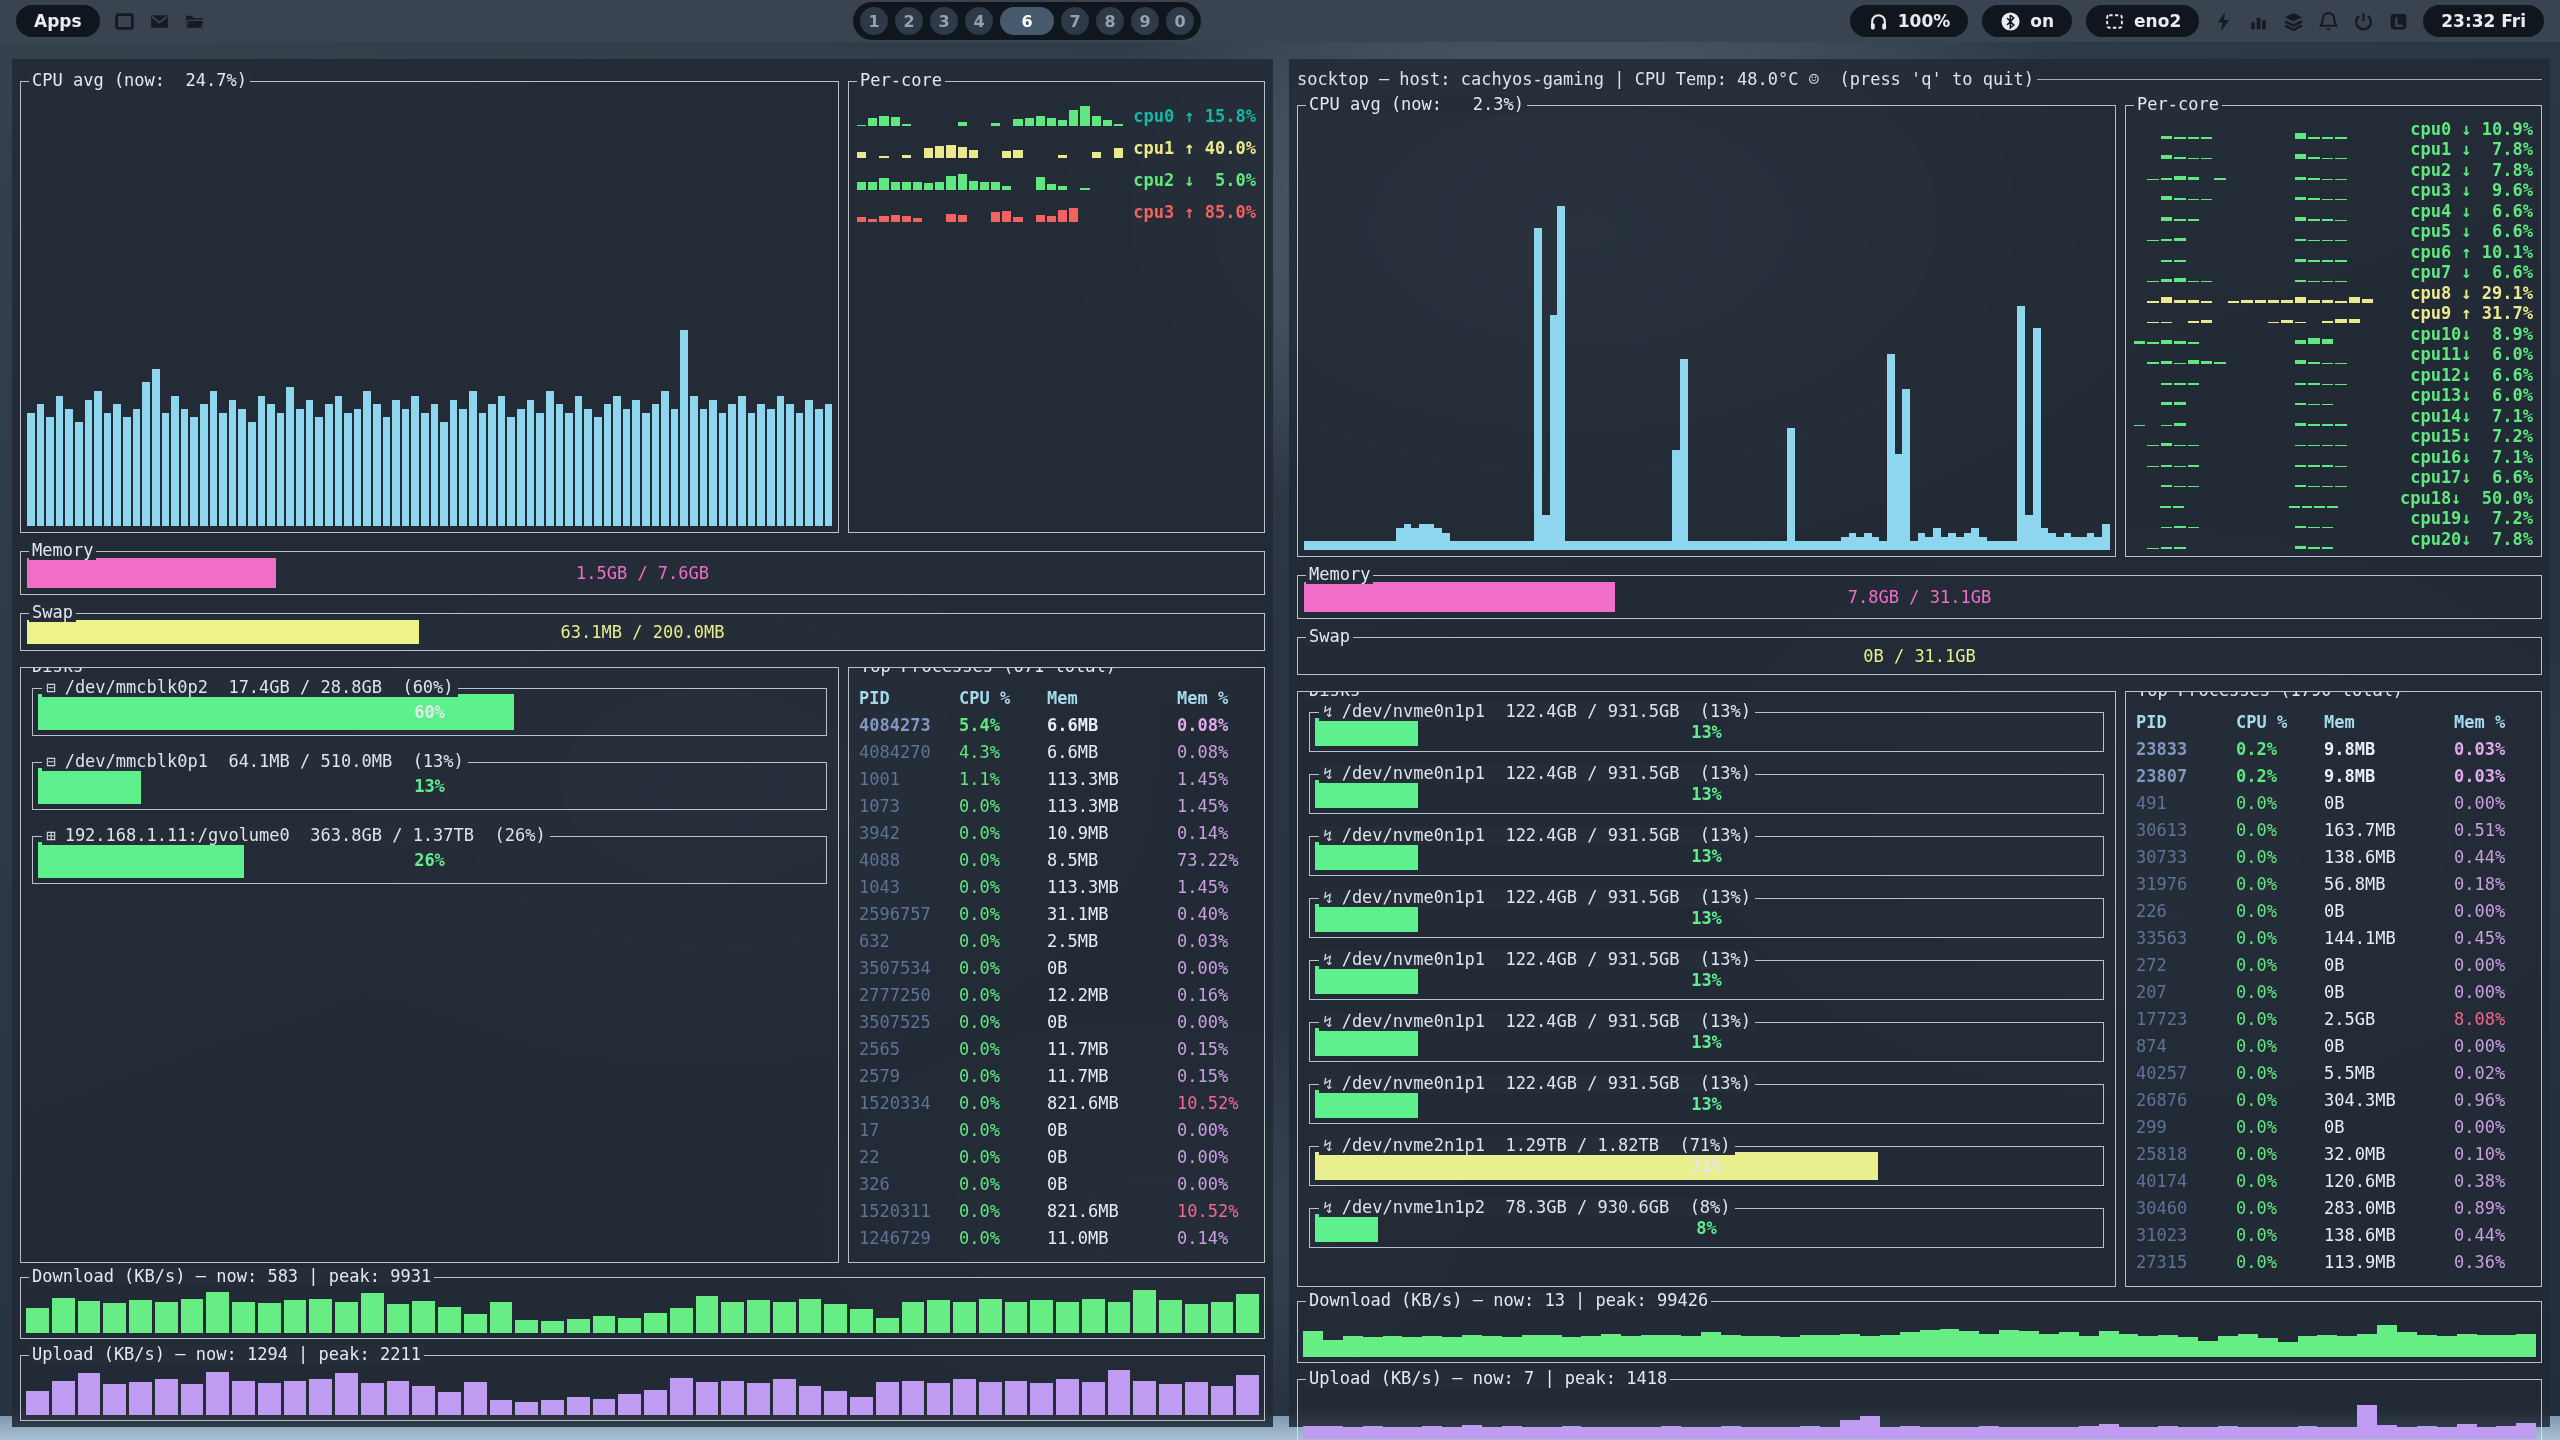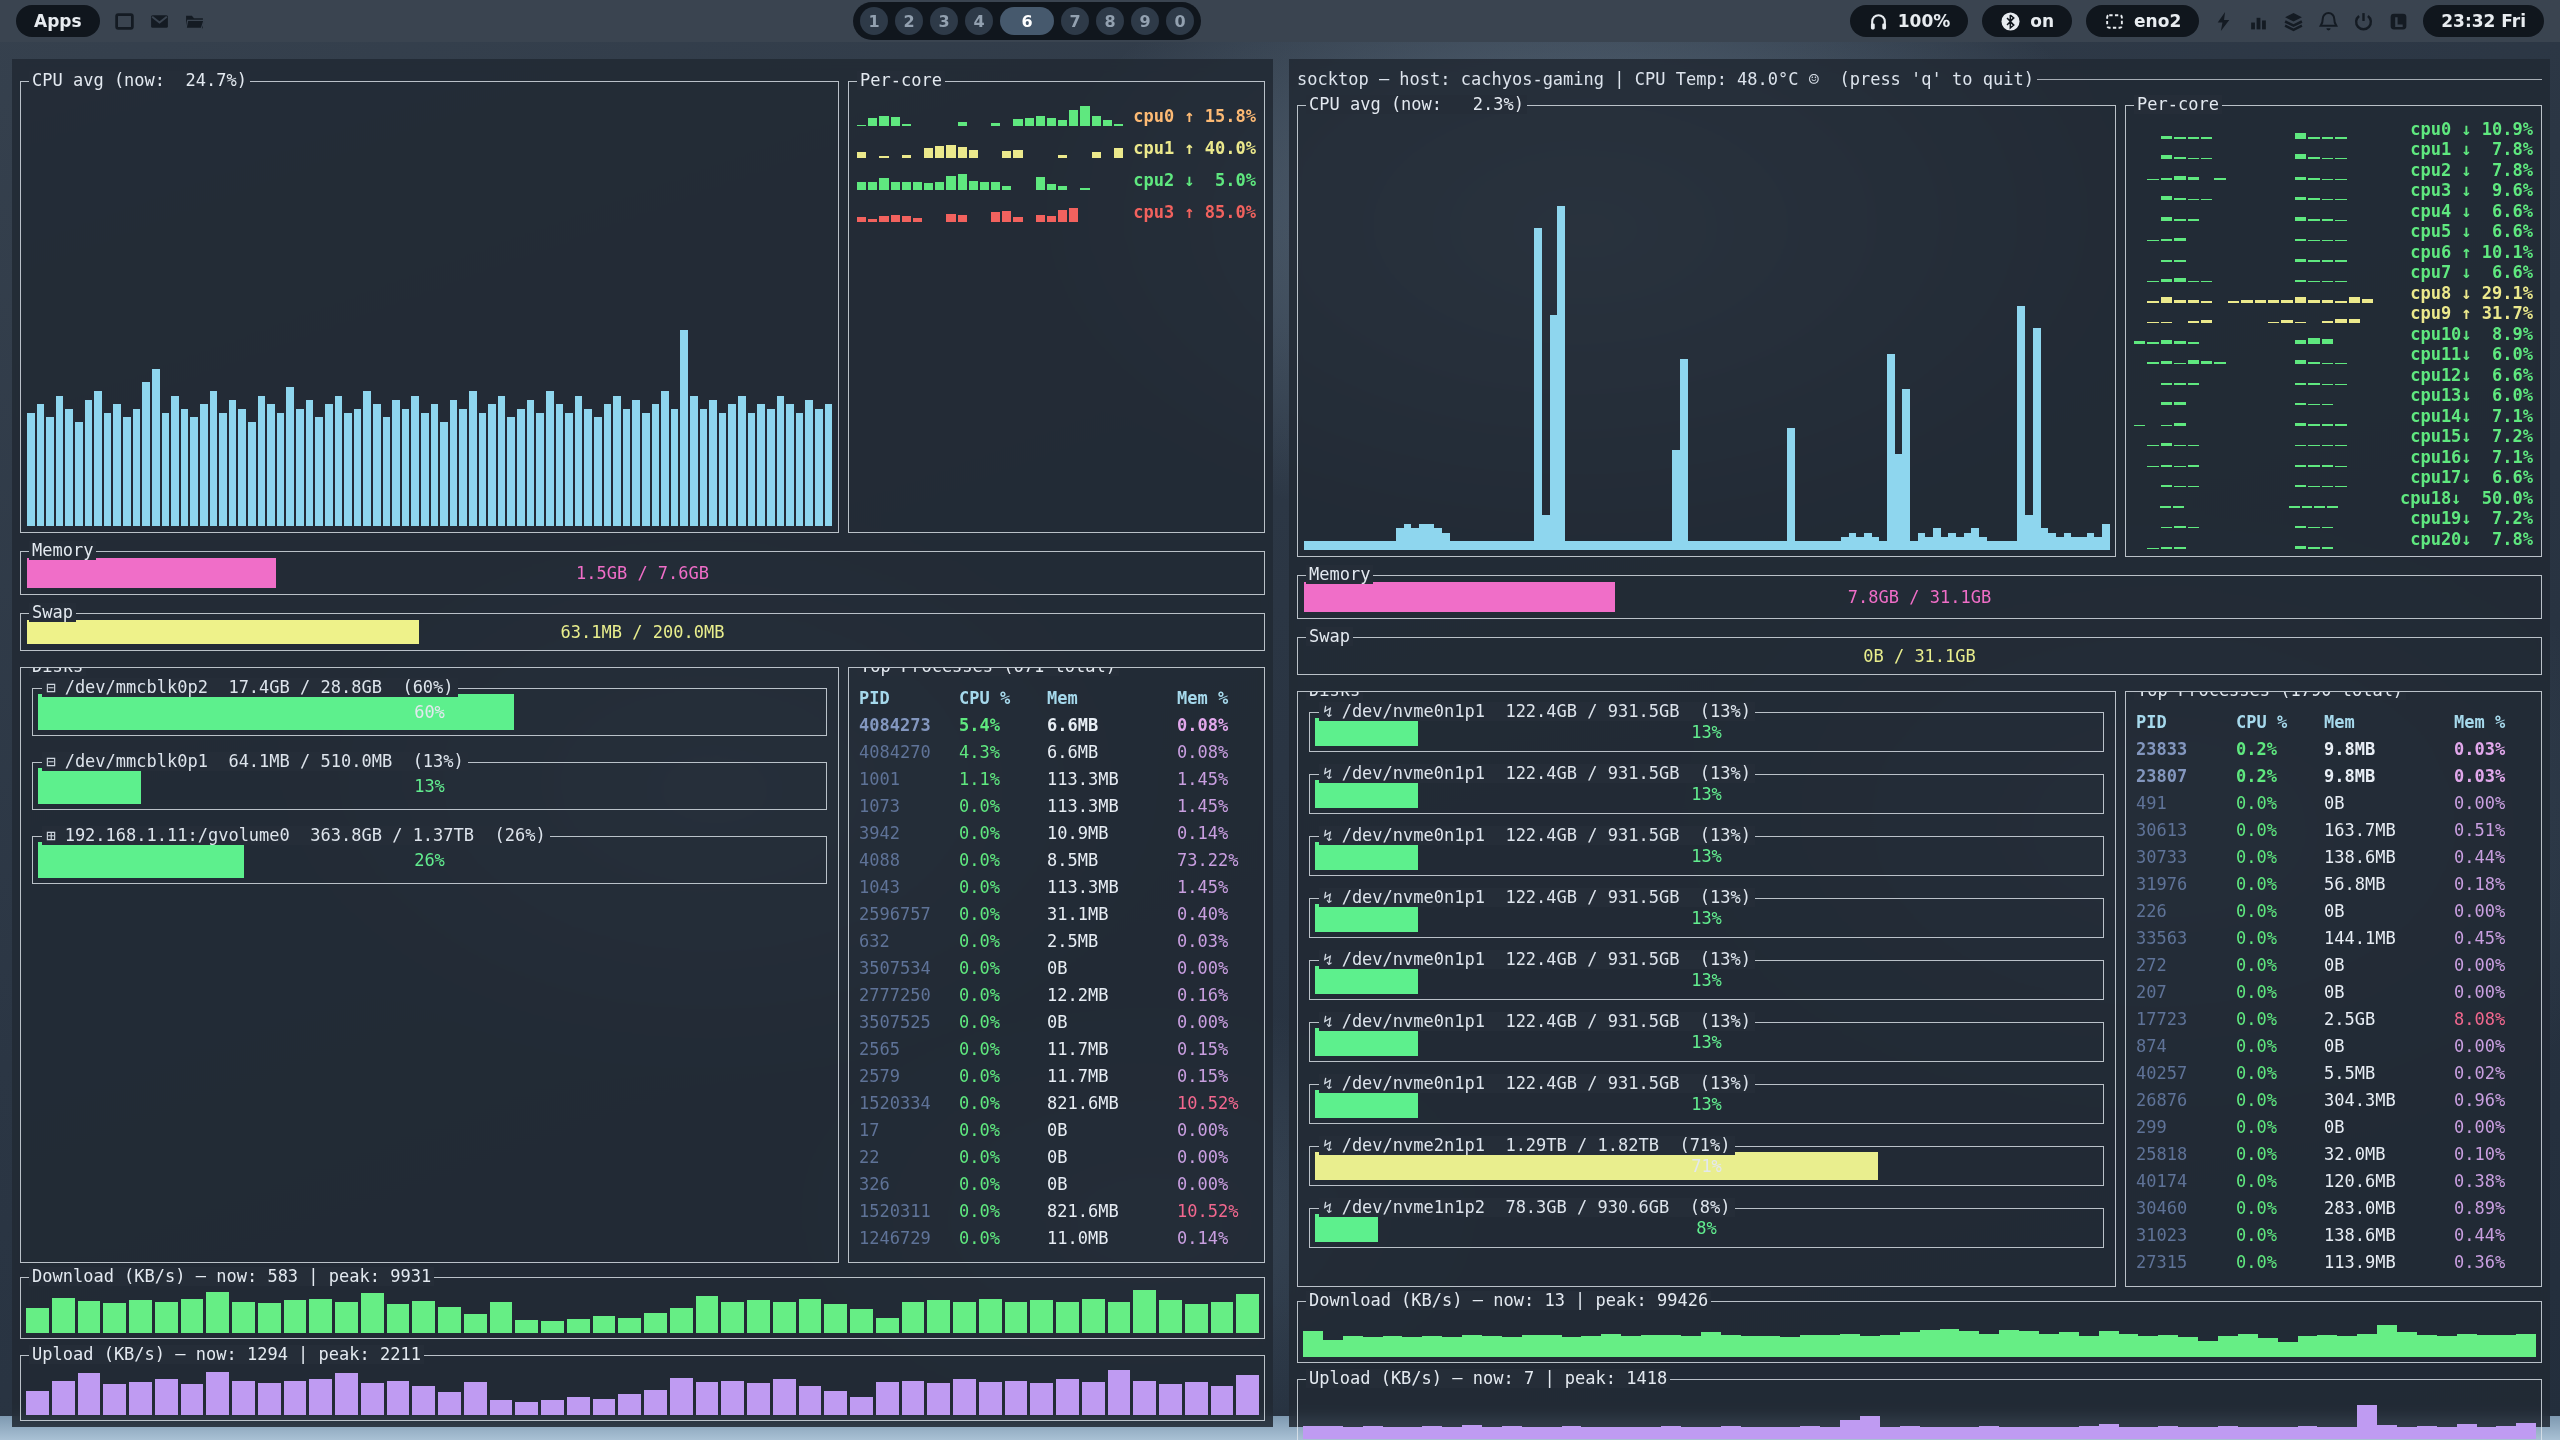--- a/index.html
+++ b/index.html
@@ -60,21 +60,21 @@
   .meter-bar{position:absolute;left:6px;top:6px;bottom:6px;}
   .meter-text{position:absolute;inset:0;display:flex;align-items:center;justify-content:center;white-space:pre;}
 
   .row-mid{display:flex;gap:9px;height:596px;margin-top:16px;}
   .p-disks{flex:1;padding:20px 11px 0 11px;overflow:hidden;}
   .disk{position:relative;border:1px solid rgba(225,231,238,.8);box-sizing:border-box;}
   .disk-label{position:absolute;top:-11px;left:9px;background:#252d38;padding:0 4px;
     white-space:pre;color:#dde4ec;display:flex;gap:9px;align-items:center;line-height:19px;z-index:2;}
   .disk-ico{color:#cdd5de;font-size:16px;}
   .disk-bar{position:absolute;left:5px;top:5px;bottom:5px;}
-  .disk-pct{position:absolute;inset:0;display:flex;align-items:center;justify-content:center;}
+  .disk-pct{position:absolute;inset:0;display:flex;align-items:center;justify-content:center;font-weight:bold;}
 
   .p-procs{width:417px;padding:16px 8px 0 10px;overflow:hidden;}
   .proc-header,.proc-row{display:grid;grid-template-columns:100px 88px 130px 1fr;
     height:27px;align-items:center;white-space:pre;}
   .proc-header{color:#a6d9ec;font-weight:bold;}
   .pid{color:#5f7398;} .cpu{color:#5fe87f;} .mem{color:#e8eef5;} .memp{color:#c99fe0;}
   .proc-row.bold span{font-weight:bold;}
   .proc-row.bold .pid{color:#8397bf;} .proc-row.bold .memp{color:#e2a8ec;}
   .memp.hot{color:#f2688f;}
 
@@ -292,21 +292,21 @@
               <div class="bar" style="height: 30%; background: rgb(95, 232, 127);"></div>
               <div class="bar" style="height: 34%; background: rgb(95, 232, 127);"></div>
               <div class="bar" style="height: 30%; background: rgb(95, 232, 127);"></div>
               <div class="bar" style="height: 20%; background: rgb(95, 232, 127);"></div>
               <div class="bar" style="height: 56%; background: rgb(95, 232, 127);"></div>
               <div class="bar" style="height: 72%; background: rgb(95, 232, 127);"></div>
               <div class="bar" style="height: 34%; background: rgb(95, 232, 127);"></div>
               <div class="bar" style="height: 20%; background: rgb(95, 232, 127);"></div>
               <div class="bar" style="height: 8%; background: rgb(95, 232, 127);"></div>
             </div>
-            <span class="core-label" style="color: #fdba74; font-size: 17px;">cpu0 ↑ 15.8%</span>
+            <span class="core-label" style="color: #14b8a6; font-size: 17px;">cpu0 ↑ 15.8%</span>
           </div>
           <div class="core-row" style="height: 32px;">
             <div class="core-spark" style="gap: 2px;">
               <div class="bar" style="height: 22%; background: rgb(236, 233, 140);"></div>
               <div class="bar" style="height: 0%; background: rgb(236, 233, 140);"></div>
               <div class="bar" style="height: 8%; background: rgb(236, 233, 140);"></div>
               <div class="bar" style="height: 0%; background: rgb(236, 233, 140);"></div>
               <div class="bar" style="height: 10%; background: rgb(236, 233, 140);"></div>
               <div class="bar" style="height: 0%; background: rgb(236, 233, 140);"></div>
               <div class="bar" style="height: 34%; background: rgb(236, 233, 140);"></div>

